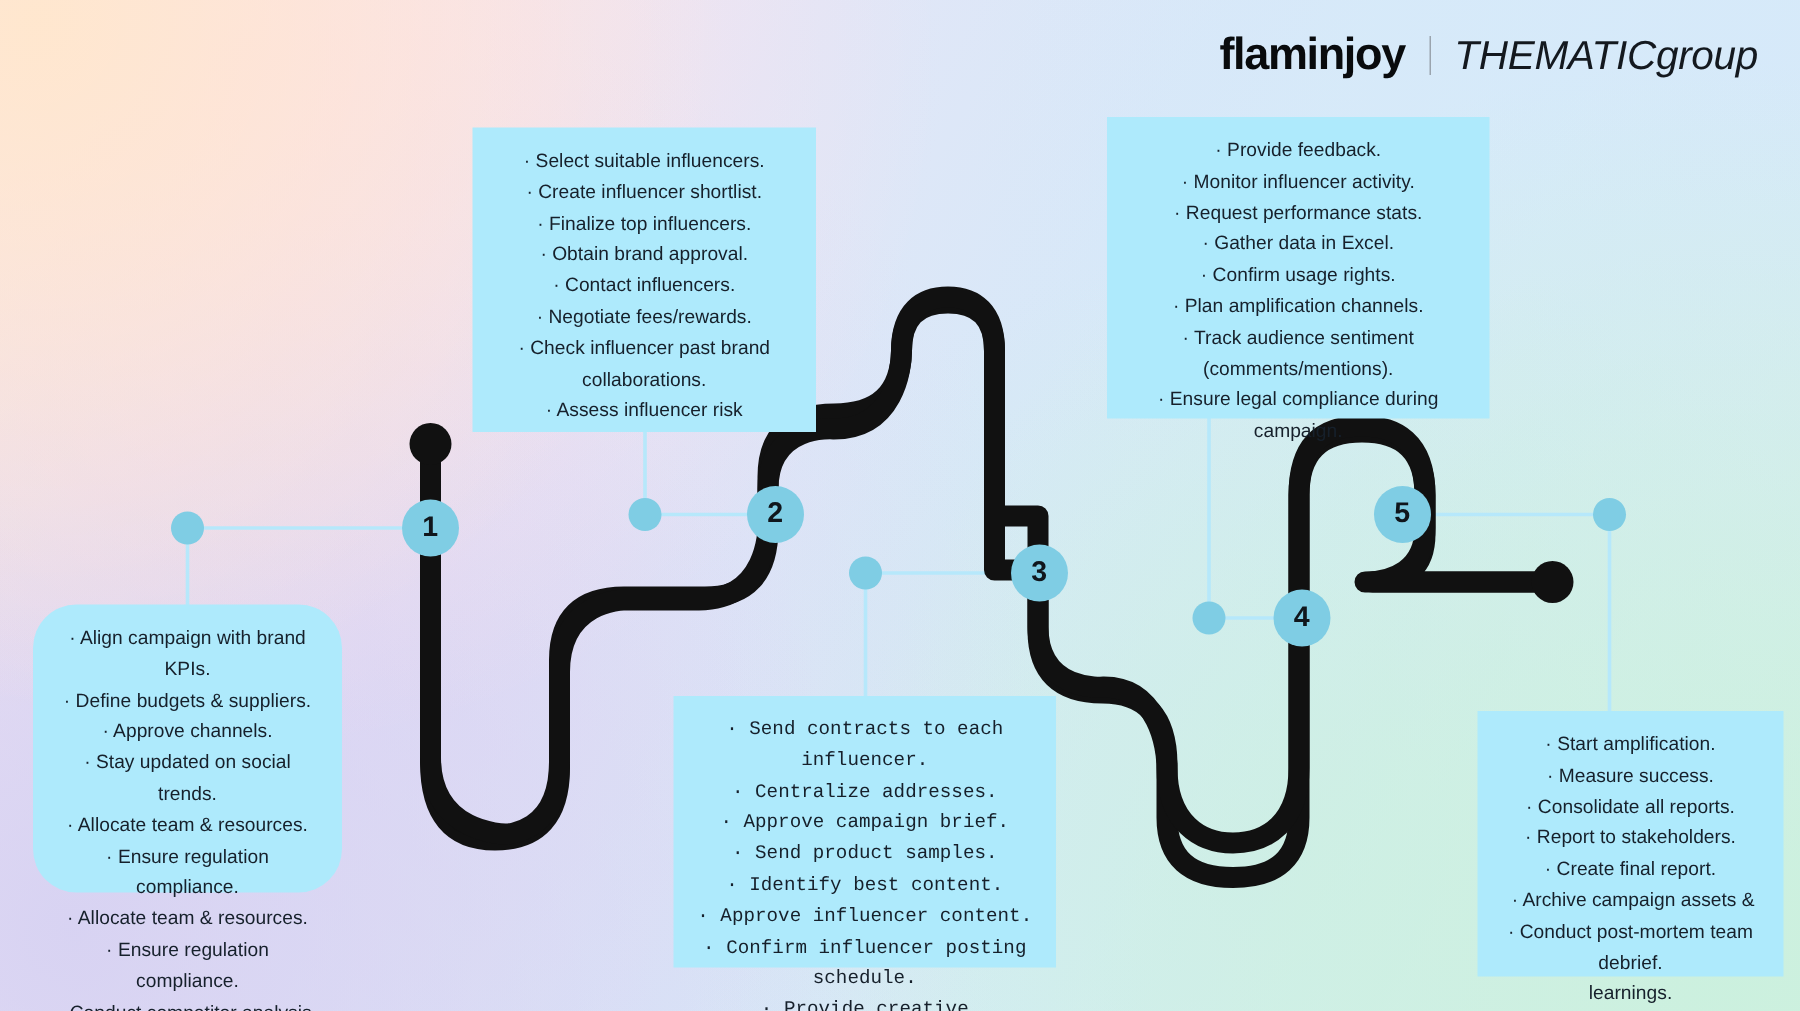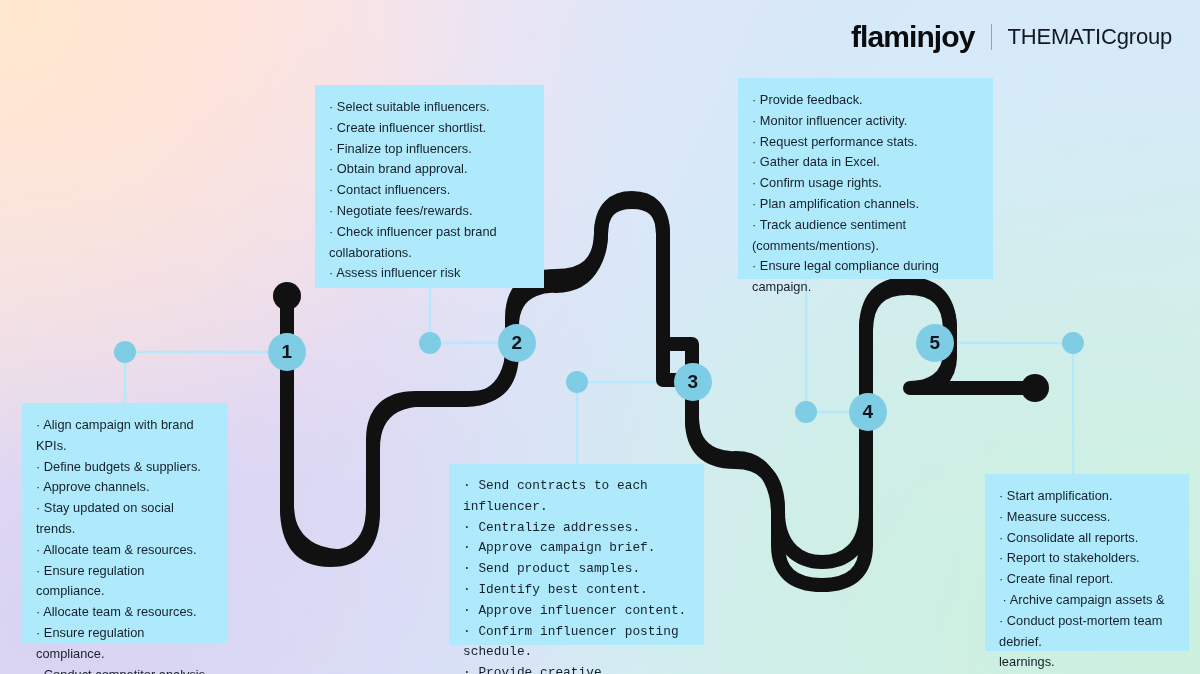--- a/index.html
+++ b/index.html
@@ -38,20 +38,21 @@
     background: #aeeafc;
     box-sizing: border-box;
     padding: 12px 14px 12px 14px;
   }
   .note-line {
     color: #16202b;
     font-size: 12.8px;
     line-height: 20.8px;
     letter-spacing: 0.02px;
     white-space: pre-wrap;
+    text-align: center;
   }
 
   
   .step-badge {
     position: absolute;
     width: 38px;
     height: 38px;
     border-radius: 50%;
     background: #7fcde4;
     display: flex;
@@ -77,23 +78,24 @@
     font-weight: bold;
     color: #090b0d;
     letter-spacing: -0.9px;
   }
   #brand-sep {
     width: 1px;
     height: 26px;
     background: #9aa4ae;
   }
   #brand-thematic {
-    font-size: 22px;
+    font-size: 27px;
     color: #14191f;
     letter-spacing: -0.2px;
+    font-style: italic;
   }
 </style>
 </head>
 <body>
 
 <div id="canvas">
 
   <svg id="flow-layer" viewBox="0 0 1200 674">
 
     <g stroke="#b6e8fb" stroke-width="2.4" fill="none">
@@ -180,21 +182,21 @@
   <div class="step-badge" style="left:674px; top:363px;">
     <span>3</span>
   </div>
   <div class="step-badge" style="left:849px; top:393px;">
     <span>4</span>
   </div>
   <div class="step-badge" style="left:916px; top:324px;">
     <span>5</span>
   </div>
 
-  <div class="note-box" style="left:22px; top:403px; width:206px; height:240px;">
+  <div class="note-box" style="left:22px; top:403px; width:206px; height:192px;border-radius:29px;">
     <div class="note-line">· Align campaign with brand KPIs.</div>
     <div class="note-line">· Define budgets &amp; suppliers.</div>
     <div class="note-line">· Approve channels.</div>
     <div class="note-line">· Stay updated on social trends.</div>
     <div class="note-line">· Allocate team &amp; resources.</div>
     <div class="note-line">· Ensure regulation compliance.</div>
     <div class="note-line">· Allocate team &amp; resources.</div>
     <div class="note-line">· Ensure regulation compliance.</div>
     <div class="note-line">· Conduct competitor analysis.</div>
 

